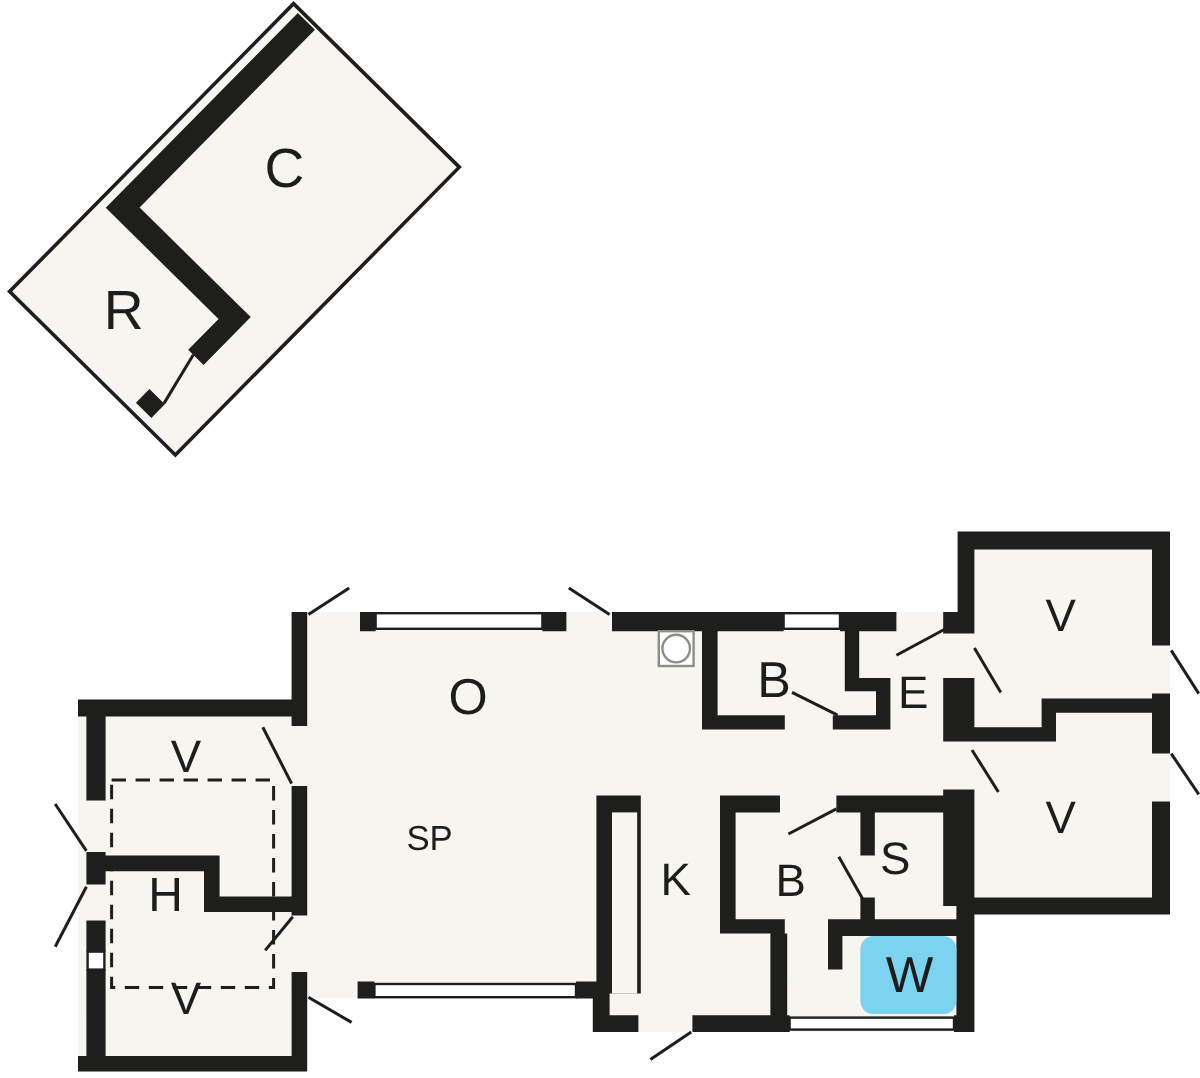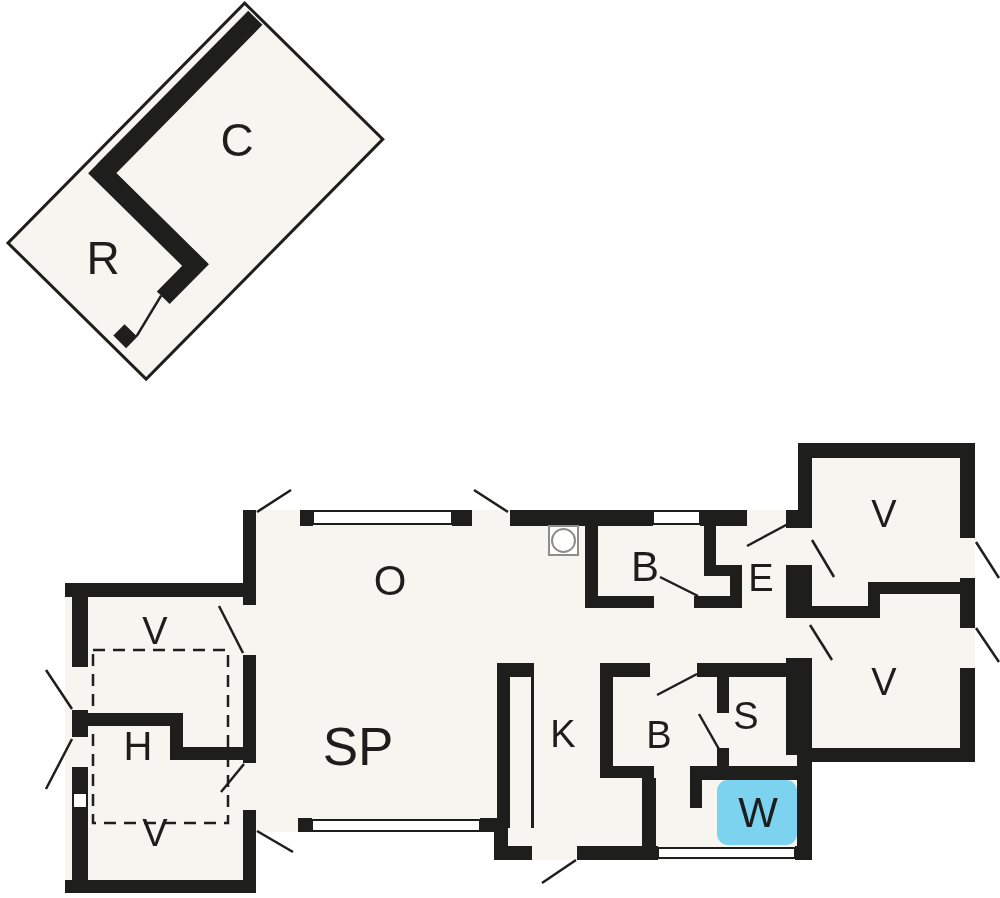--- a/index.html
+++ b/index.html
@@ -94,19 +94,19 @@
   <div class="room-label" style="left:237px;top:140px;font-size:46px">C</div>
   <div class="room-label" style="left:103px;top:258px;font-size:46px">R</div>
   <div class="room-label" style="left:390px;top:581px;font-size:42px">O</div>
   <div class="room-label" style="left:645px;top:567px;font-size:42px">B</div>
   <div class="room-label" style="left:761px;top:578px;font-size:38px">E</div>
   <div class="room-label" style="left:884px;top:514px;font-size:38px">V</div>
   <div class="room-label" style="left:884px;top:682px;font-size:38px">V</div>
   <div class="room-label" style="left:155px;top:631px;font-size:38px">V</div>
   <div class="room-label" style="left:138px;top:746px;font-size:40px">H</div>
   <div class="room-label" style="left:155px;top:833px;font-size:38px">V</div>
-  <div class="room-label" style="left:358px;top:746px;font-size:53px">SP</div>
+  <div class="room-label" style="left:358px;top:700px;font-size:29px">SP</div>
   <div class="room-label" style="left:563px;top:734px;font-size:38px">K</div>
   <div class="room-label" style="left:659px;top:735px;font-size:38px">B</div>
   <div class="room-label" style="left:746px;top:716px;font-size:38px">S</div>
   <div class="room-label" style="left:758px;top:813px;font-size:42px">W</div>
 
 </div>
 
 </body></html>

